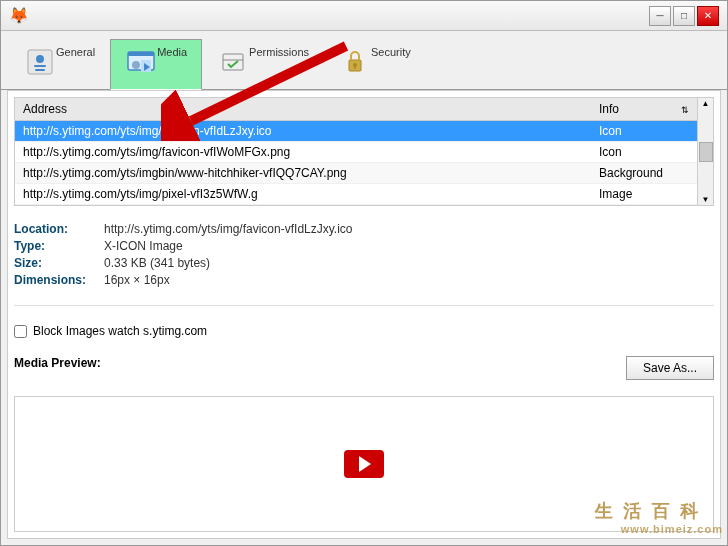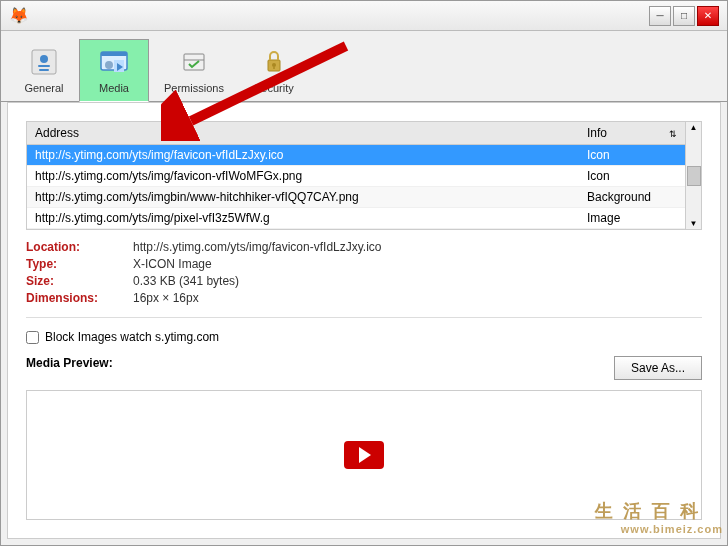--- a/index.html
+++ b/index.html
@@ -66,22 +66,20 @@
     
     .toolbar {
       background: #f0f0f0;
       padding: 8px 8px 0 8px;
       display: flex;
       gap: 0;
       border-bottom: 1px solid #999;
     }
     .tab-item {
       display: flex;
-      flex-direction: column;
-      align-items: center;
       padding: 6px 14px;
       cursor: pointer;
       border: 1px solid transparent;
       background: transparent;
       min-width: 70px;
       position: relative;
     }
     .tab-item.active {
       background: #86efac;
       border: 1px solid #999;
@@ -99,24 +97,24 @@
     }
     .tab-label {
       font-size: 11px;
       color: #333;
     }
 
     
     .content {
       background: #fff;
       flex: 1;
-      padding: 18px;
+      padding: 6px;
       display: flex;
       flex-direction: column;
-      gap: 10px;
+      gap: 16px;
       border: 1px solid #ccc;
       margin: 0 6px 6px 6px;
       overflow: hidden;
     }
 
     
     .media-table-container {
       border: 1px solid #ccc;
       overflow: hidden;
       flex-shrink: 0;
@@ -161,23 +159,23 @@
       flex-direction: column;
       gap: 3px;
       flex-shrink: 0;
     }
     .info-row {
       display: flex;
       gap: 0;
       font-size: 12px;
     }
     .info-label {
-      width: 107px;
+      width: 90px;
       font-weight: bold;
-      color: #b91c1c;
+      color: #0c4a6e;
     }
     .info-value {
       color: #333;
     }
 
     
     .checkbox-row {
       display: flex;
       align-items: center;
       gap: 6px;

